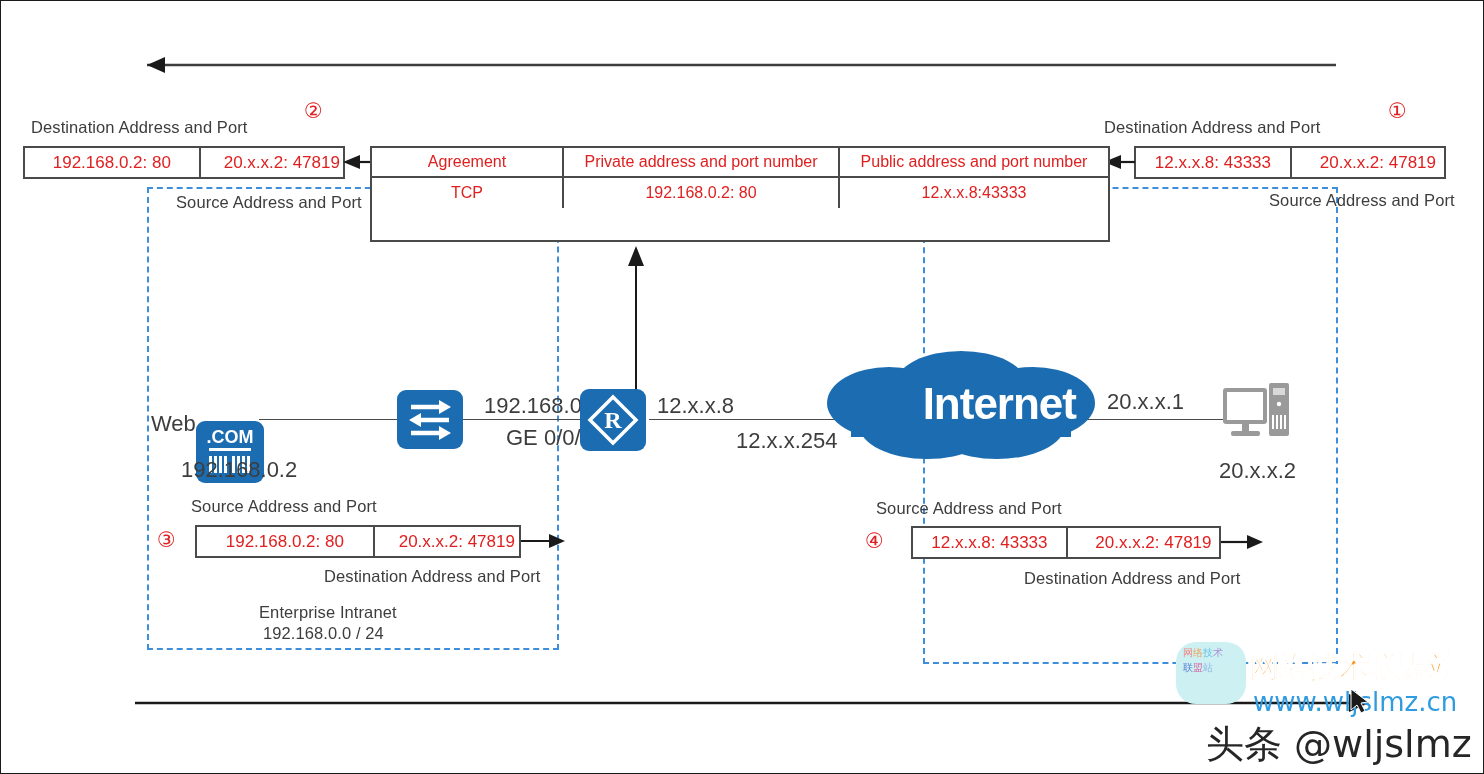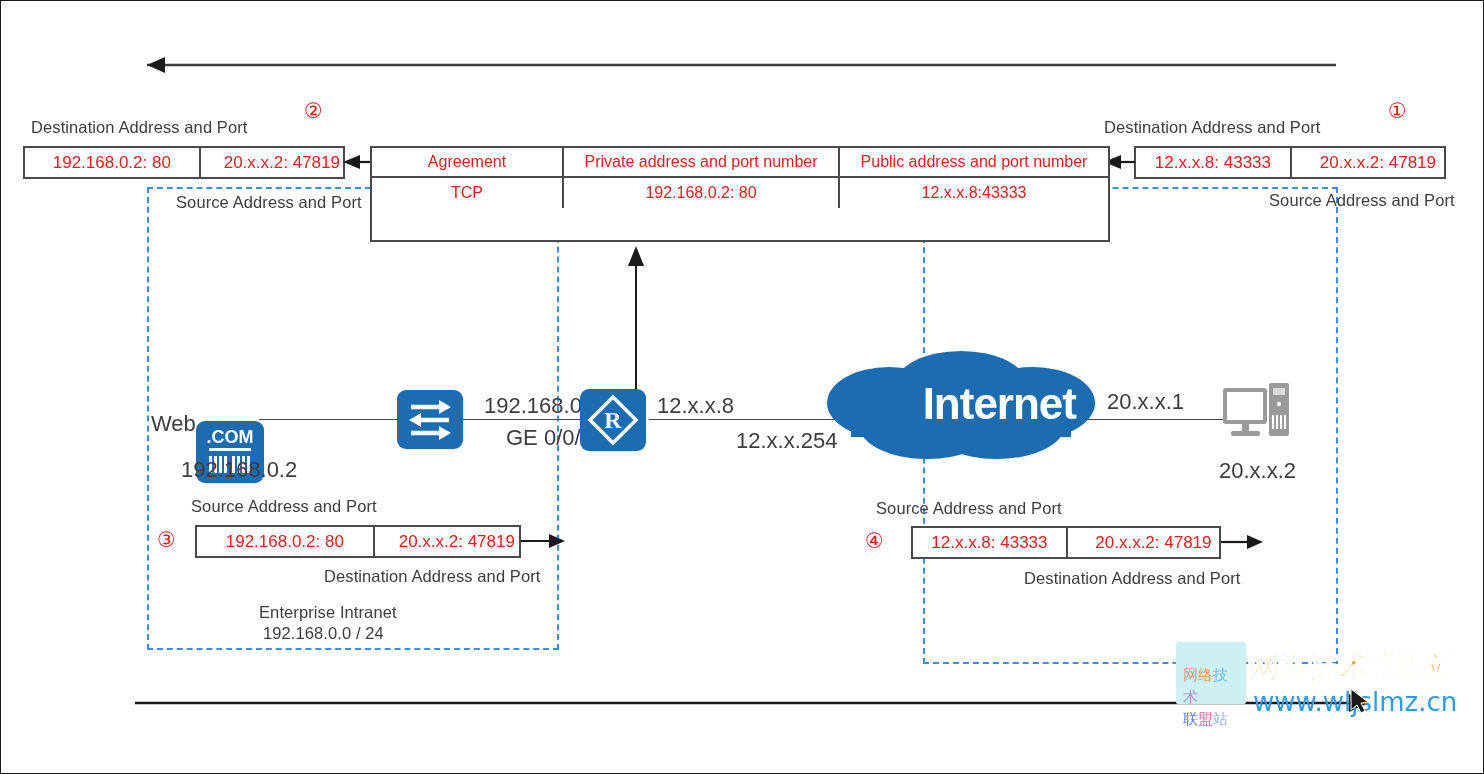--- a/index.html
+++ b/index.html
@@ -60,22 +60,22 @@
     display:flex;align-items:center;justify-content:center;
   }
   .cloud{position:absolute;}
   .cloud-txt{
     position:absolute;color:#fff;font-weight:bold;font-size:44px;
     letter-spacing:-1px;white-space:nowrap;
   }
 
   
   .wm-logo{
-    position:absolute;background:#cdf0f2;border-radius:2px;
-    font-size:15px;line-height:1.45;padding:23px 7px;box-sizing:border-box;
+    position:absolute;background:#cdf0f2;border-radius:20px;
+    font-size:10px;line-height:1.45;padding:4px 7px;box-sizing:border-box;
     font-family:"DejaVu Sans",sans-serif;
   }
   .wm-brand{
     position:absolute;color:#f7941e;font-weight:bold;font-size:30px;
     white-space:nowrap;font-family:"DejaVu Sans",sans-serif;
     -webkit-text-stroke:1px #ffffff;
   }
   .wm-url{
     position:absolute;color:#2f9be0;font-size:26px;white-space:nowrap;
     font-family:"DejaVu Sans",sans-serif;
@@ -261,18 +261,19 @@
   <div class="wm-logo" style="left:1175px;top:641px;width:70px;height:62px;">
     <div>
       <span style="color:#f08a8a;">网</span><span style="color:#f0a35a;">络</span><span style="color:#6fc3e8;">技</span><span style="color:#a98fd4;">术</span>
     </div>
     <div>
       <span style="color:#5b7fd4;">联</span><span style="color:#d46fa8;">盟</span><span style="color:#8fb8e8;">站</span>
     </div>
   </div>
   <div class="wm-brand" style="left:1248px;top:646px;">网络技术联盟站</div>
   <div class="wm-url" style="left:1252px;top:686px;">www.wljslmz.cn</div>
+  <div class="wm-toutiao" style="left:1205px;top:718px;">头条 @wljslmz</div>
 
   <svg class="cursor" style="left:1348px;top:687px;width:20px;height:28px;">
     <polygon points="2,1 2,22 8,17 12,25 16,23 12,15 19,14" fill="#1a1a1a" stroke="#ffffff" stroke-width="1"></polygon>
   </svg>
 
 </div>
 
 </body></html>

